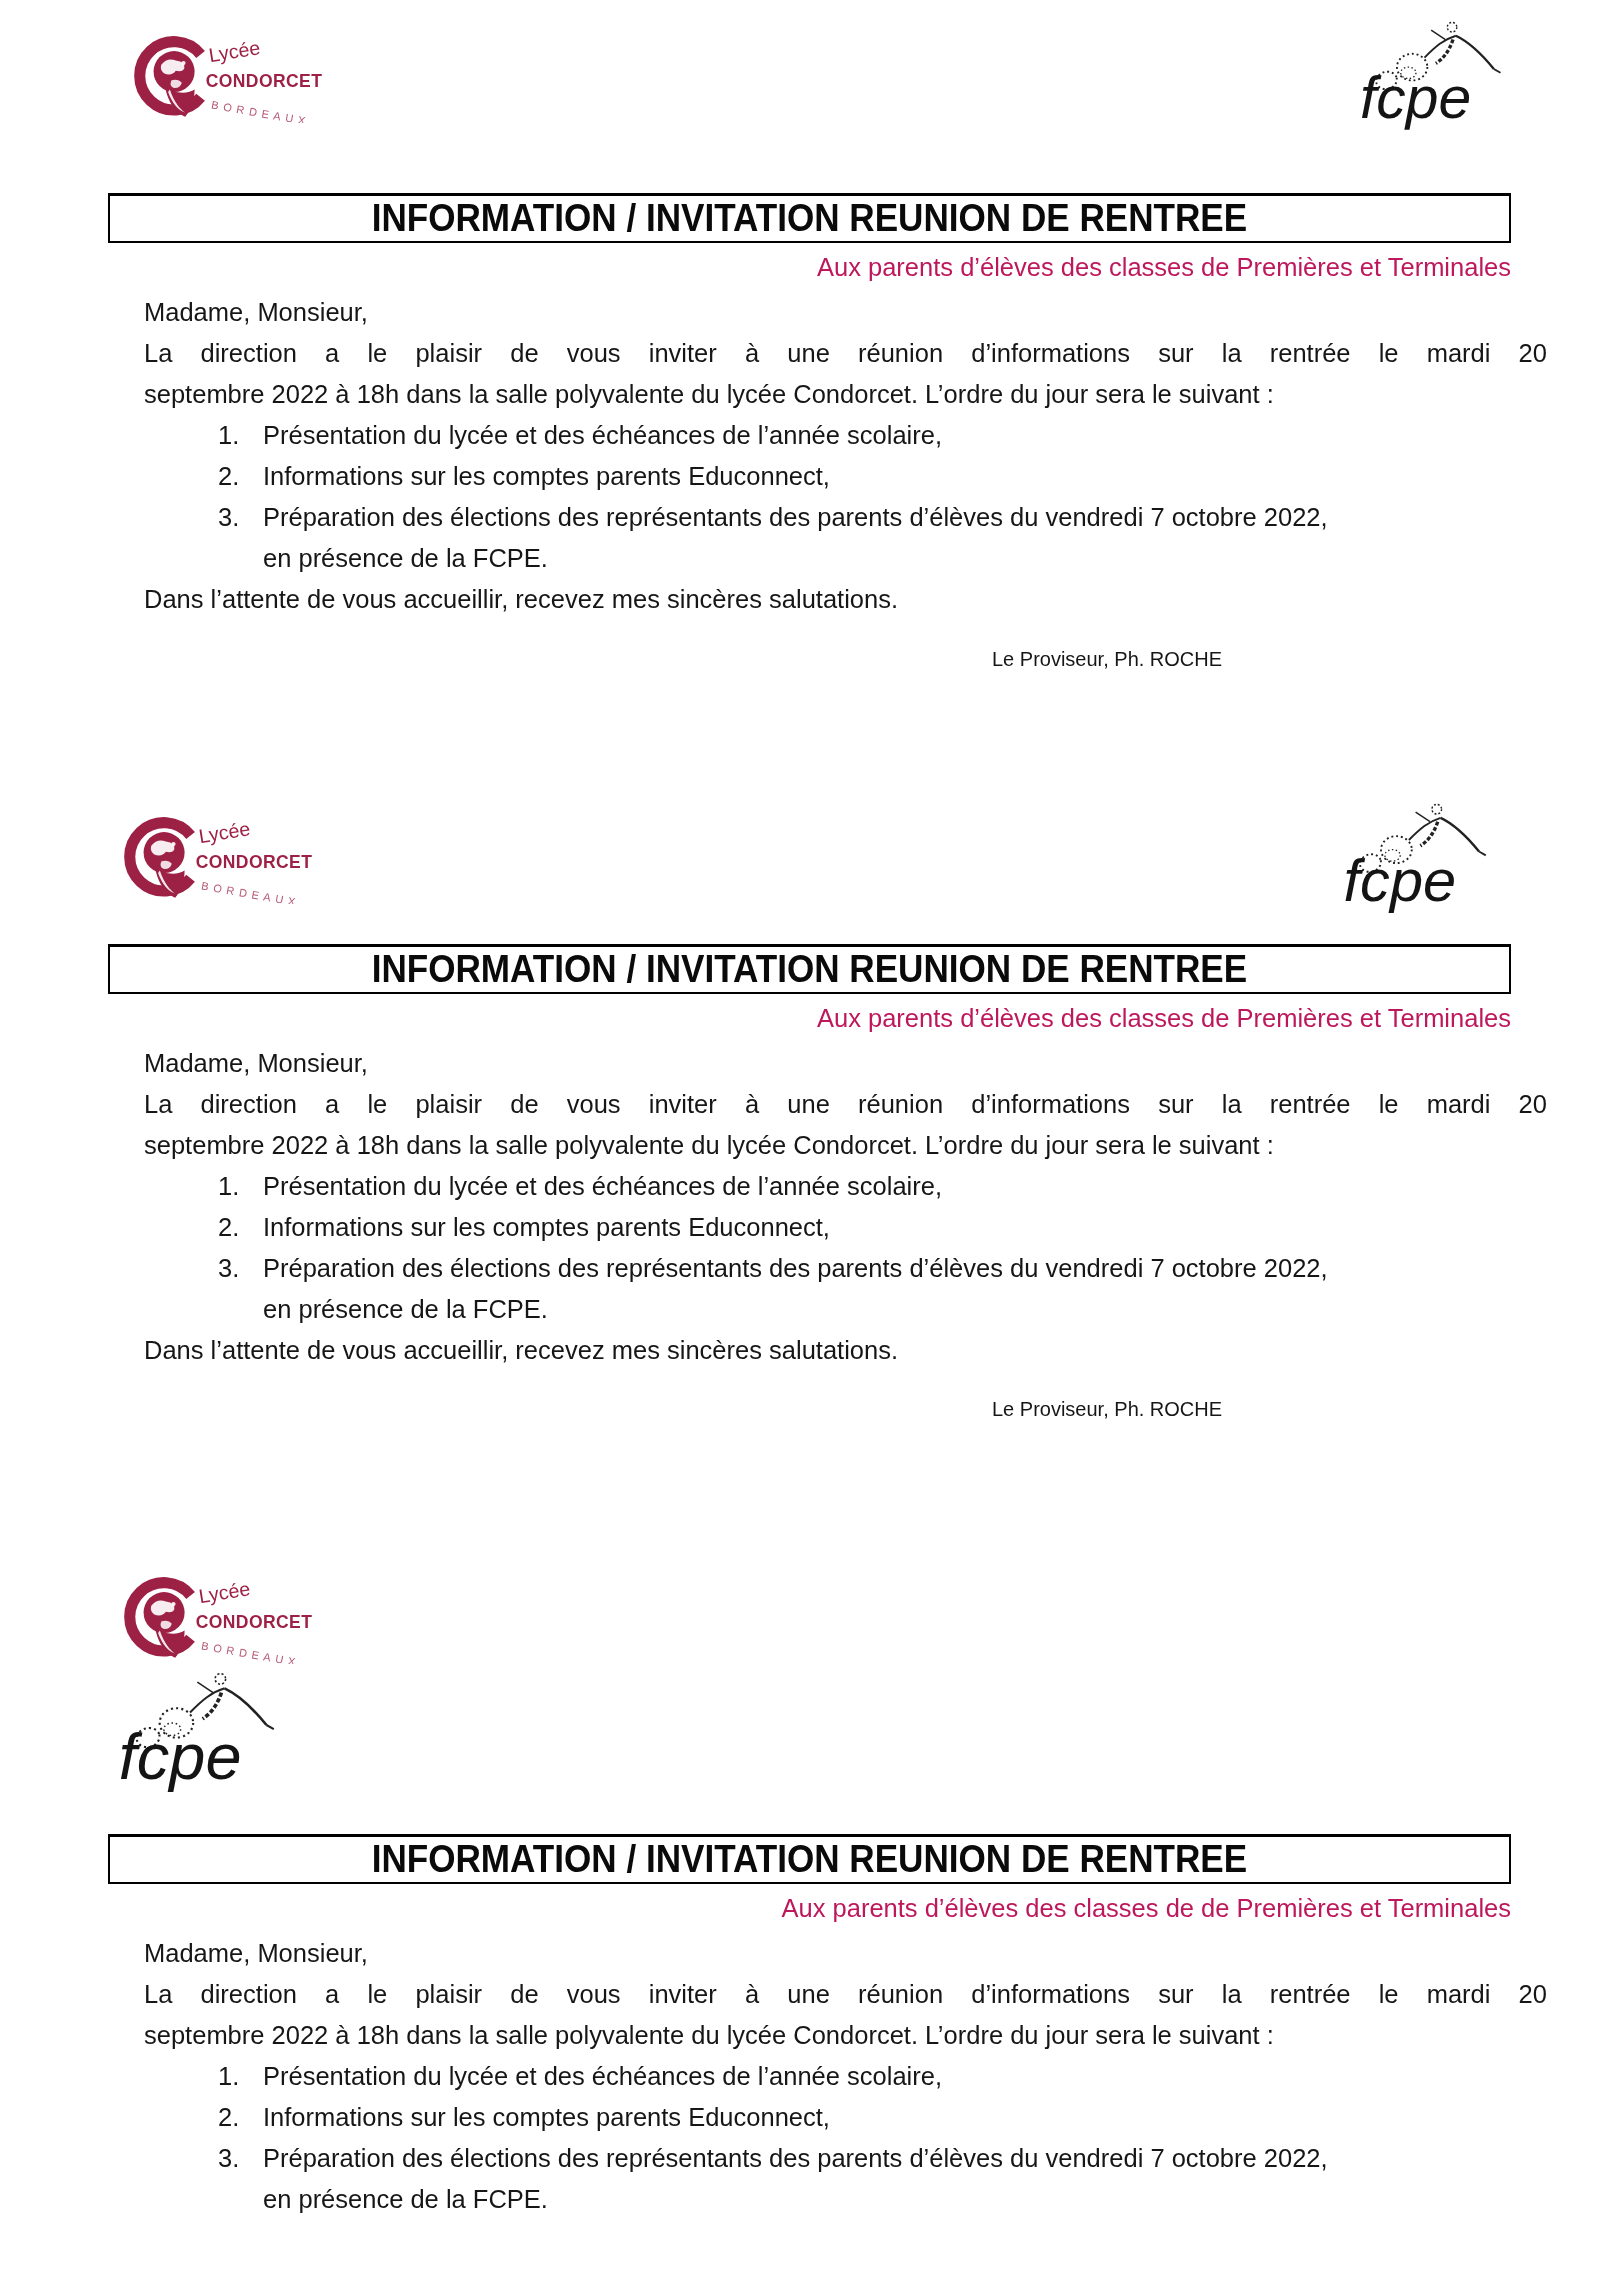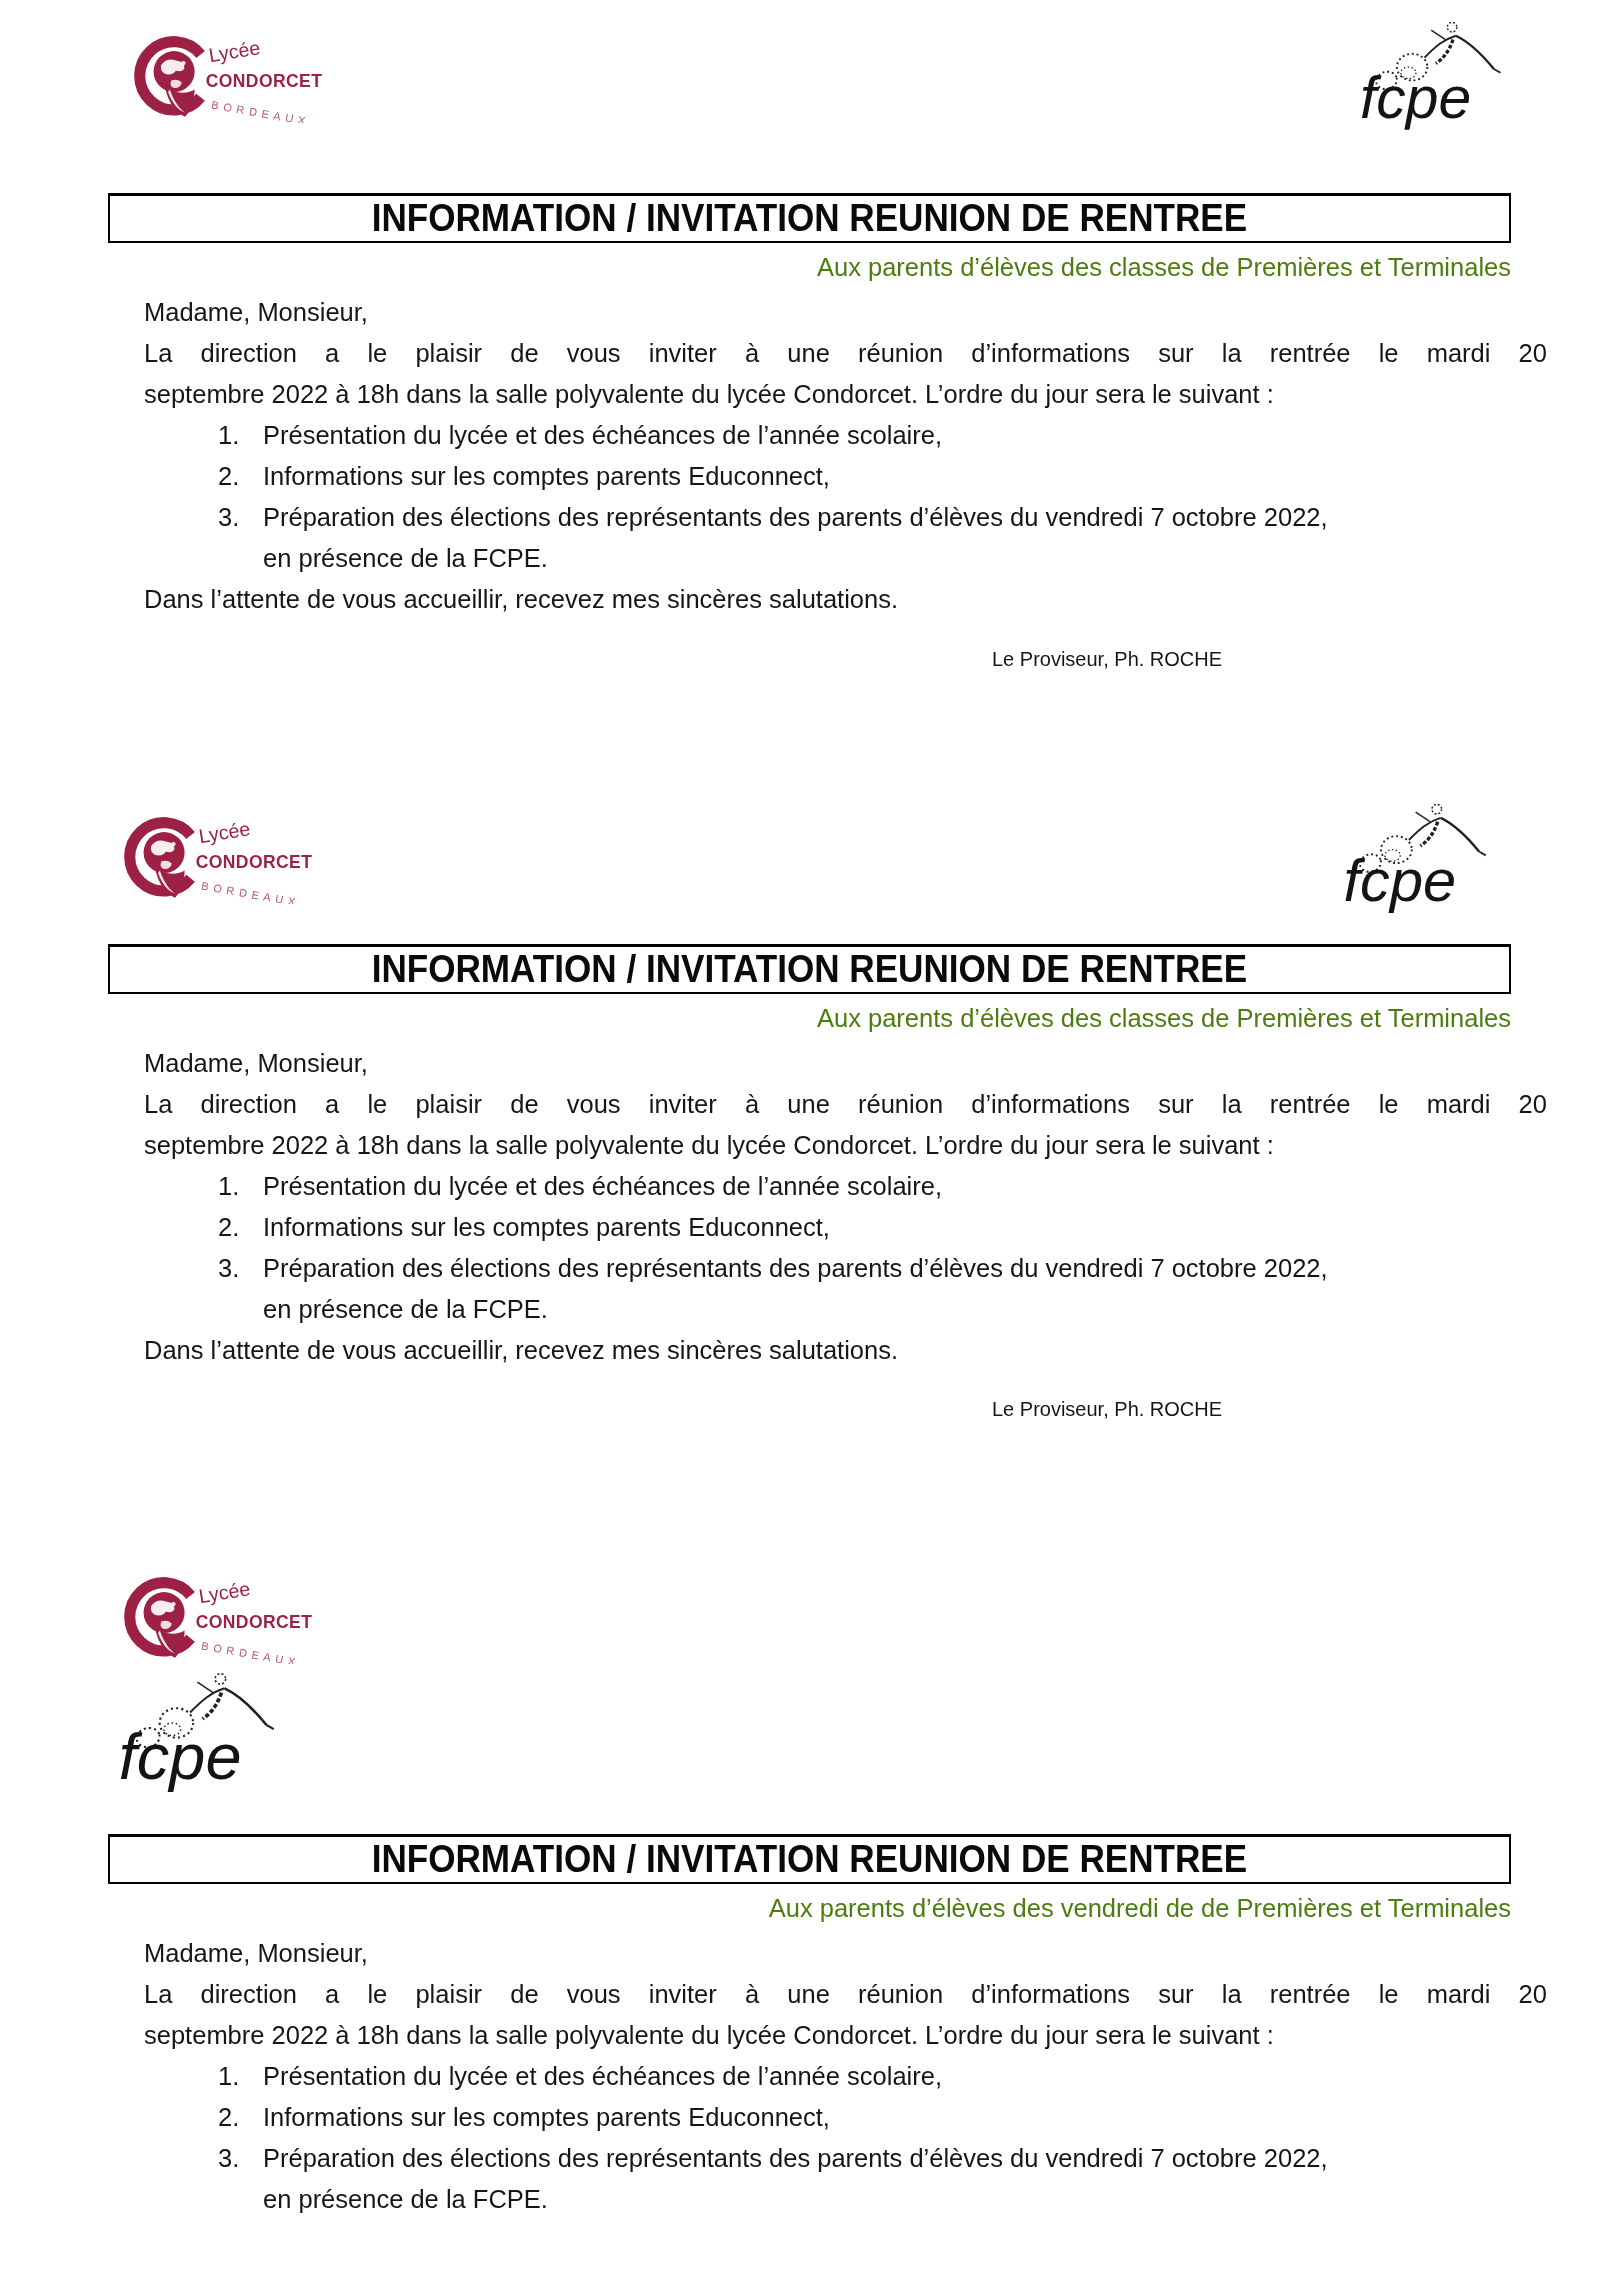--- a/index.html
+++ b/index.html
@@ -16,21 +16,21 @@
     border:2px solid #000; border-top-width:3.9px;
     text-align:center; background:#fff;
   }
   .title-box .t {
     display:inline-block; font-weight:bold; font-size:39px; line-height:44px;
     white-space:nowrap; transform:scaleX(0.9); transform-origin:center;
     color:#0a0a0a;
   }
   .recipient {
     position:absolute; left:108px; width:1403px; text-align:right;
-    font-size:25.5px; line-height:31px; color:#4d7c0f;
+    font-size:25.5px; line-height:31px; color:#be185d;
   }
   .body-block {
     position:absolute; left:108px; width:1403px;
     font-size:25.5px; line-height:41px; color:#161616;margin-left:36px;
   }
   .pline1 { text-align:justify; text-align-last:justify; }
   .oitem  { display:flex; padding-left:74px; }
   .onum   { width:45px; flex:none; }
   .otext  { flex:1; }
   .cont   { display:block; }
@@ -151,21 +151,21 @@
   <svg class="logo" style="left:117px; top:1568px" width="201" height="96" viewBox="0 0 205 98">
       <use href="#lycee-logo-symbol"></use>
     </svg>
   <svg class="logo" style="left:116px; top:1658px" width="169" height="134" viewBox="0 0 172 137">
       <use href="#fcpe-logo-symbol"></use>
     </svg>
 
   <div class="title-box" style="top:1834px">
     <span class="t">INFORMATION / INVITATION REUNION DE RENTREE</span>
   </div>
-  <div class="recipient" style="top:1893px">Aux parents d’élèves des vendredi de de Premières et Terminales</div>
+  <div class="recipient" style="top:1893px">Aux parents d’élèves des classes de de Premières et Terminales</div>
 
   <div class="body-block" style="top:1933px">
     <div>Madame, Monsieur,</div>
     <div class="pline1"><span>La direction a le plaisir de vous inviter à une réunion d’informations sur la rentrée </span><b>le mardi 20</b></div>
     <div><b>septembre 2022 à 18h </b><span>dans la salle polyvalente du lycée Condorcet. L’ordre du jour sera le suivant :</span></div>
     <div>
       <div class="oitem">
           <span class="onum">1.</span>
           <span class="otext"><span>Présentation du lycée et des échéances de l’année scolaire,</span><span class="cont"></span></span>
         </div>

